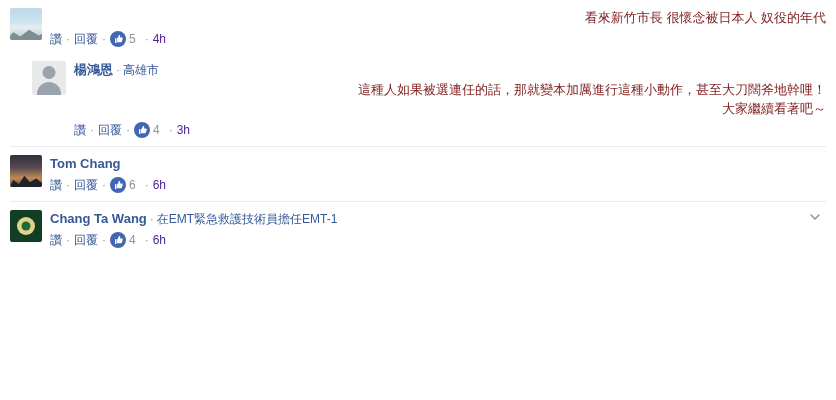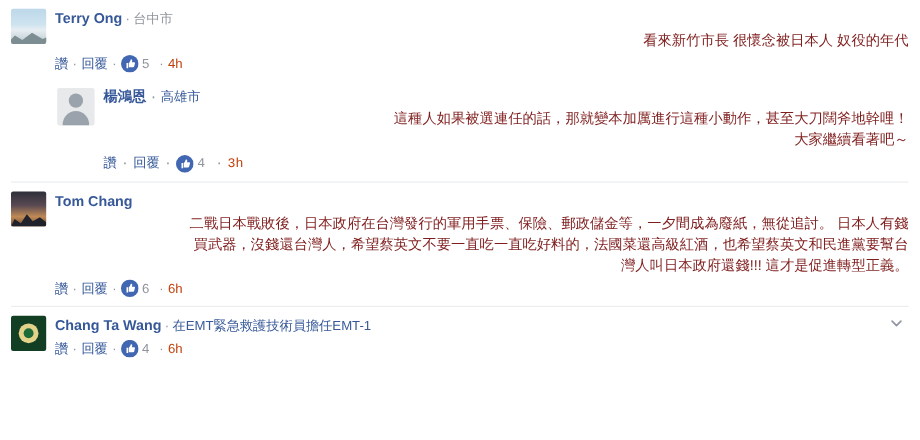--- a/index.html
+++ b/index.html
@@ -19,22 +19,21 @@
     width: 836px;
     position: relative;
   }
   .comment {
     display: flex;
     align-items: flex-start;
     padding: 8px 10px 2px 10px;
     box-sizing: border-box;
   }
   .comment.indent {
-    padding-left: 52px;
-    font-family: Liberation Mono, monospace;
+    padding-left: 32px;
   }
   .avatar {
     width: 32px;
     height: 32px;
     flex: 0 0 32px;
     border-radius: 2px;
     margin-right: 8px;
     overflow: hidden;
     position: relative;
     background: #8a9aa8;
@@ -188,21 +187,21 @@
     vertical-align: middle;
   }
   .thumb svg {
     display: block;
   }
   .likecount {
     color: #90949c;
     font-size: 12px;
   }
   .timeago {
-    color: #c2410c;
+    color: #4c1d95;
     font-size: 12px;
   }
   .chevron {
     position: absolute;
     right: 14px;
     width: 14px;
     height: 14px;
     color: #9197a3;
     cursor: pointer;
   }
@@ -213,23 +212,20 @@
   }
 </style>
 </head>
 <body>
 
 <div class="thread">
 
   <div class="comment">
     <div class="avatar av-sky"></div>
     <div class="body">
-      <div class="namerow">
-        <span class="author">Terry Ong</span><span class="sep">·</span><span class="meta-location">台中市</span>
-      </div>
       <div class="text">看來新竹市長 很懷念被日本人 奴役的年代</div>
       <div class="actions">
         <a>讚</a>
         <span class="dot">·</span>
         <a>回覆</a>
         <span class="dot">·</span>
         <span class="likebox">
           <span class="thumb">
             <svg width="16" height="16" viewBox="0 0 16 16">
                 <circle cx="8" cy="8" r="8" fill="#4267b2"></circle>
@@ -273,23 +269,20 @@
   </div>
 
   <div class="divider"></div>
 
   <div class="comment">
     <div class="avatar av-sunset"></div>
     <div class="body">
       <div class="namerow">
         <span class="author">Tom Chang</span>
       </div>
-      <div class="text">二戰日本戰敗後，日本政府在台灣發行的軍用手票、保險、郵政儲金等，一夕間成為廢紙，無從追討。 日本人有錢
-買武器，沒錢還台灣人，希望蔡英文不要一直吃一直吃好料的，法國菜還高級紅酒，也希望蔡英文和民進黨要幫台
-灣人叫日本政府還錢!!! 這才是促進轉型正義。</div>
       <div class="actions">
         <a>讚</a>
         <span class="dot">·</span>
         <a>回覆</a>
         <span class="dot">·</span>
         <span class="likebox">
           <span class="thumb">
             <svg width="16" height="16" viewBox="0 0 16 16">
                 <circle cx="8" cy="8" r="8" fill="#4267b2"></circle>
                 <path d="M5 7.2h1.5V12H5zM7.1 7.2c.7-.5 1.4-1.5 1.5-2.5.05-.6.5-.9 1-.7.5.2.7.8.6 1.4l-.25 1.2h1.9c.6 0 1 .5.85 1.05l-.75 2.8c-.12.45-.5.75-.95.75H7.1z" fill="#ffffff"></path>

